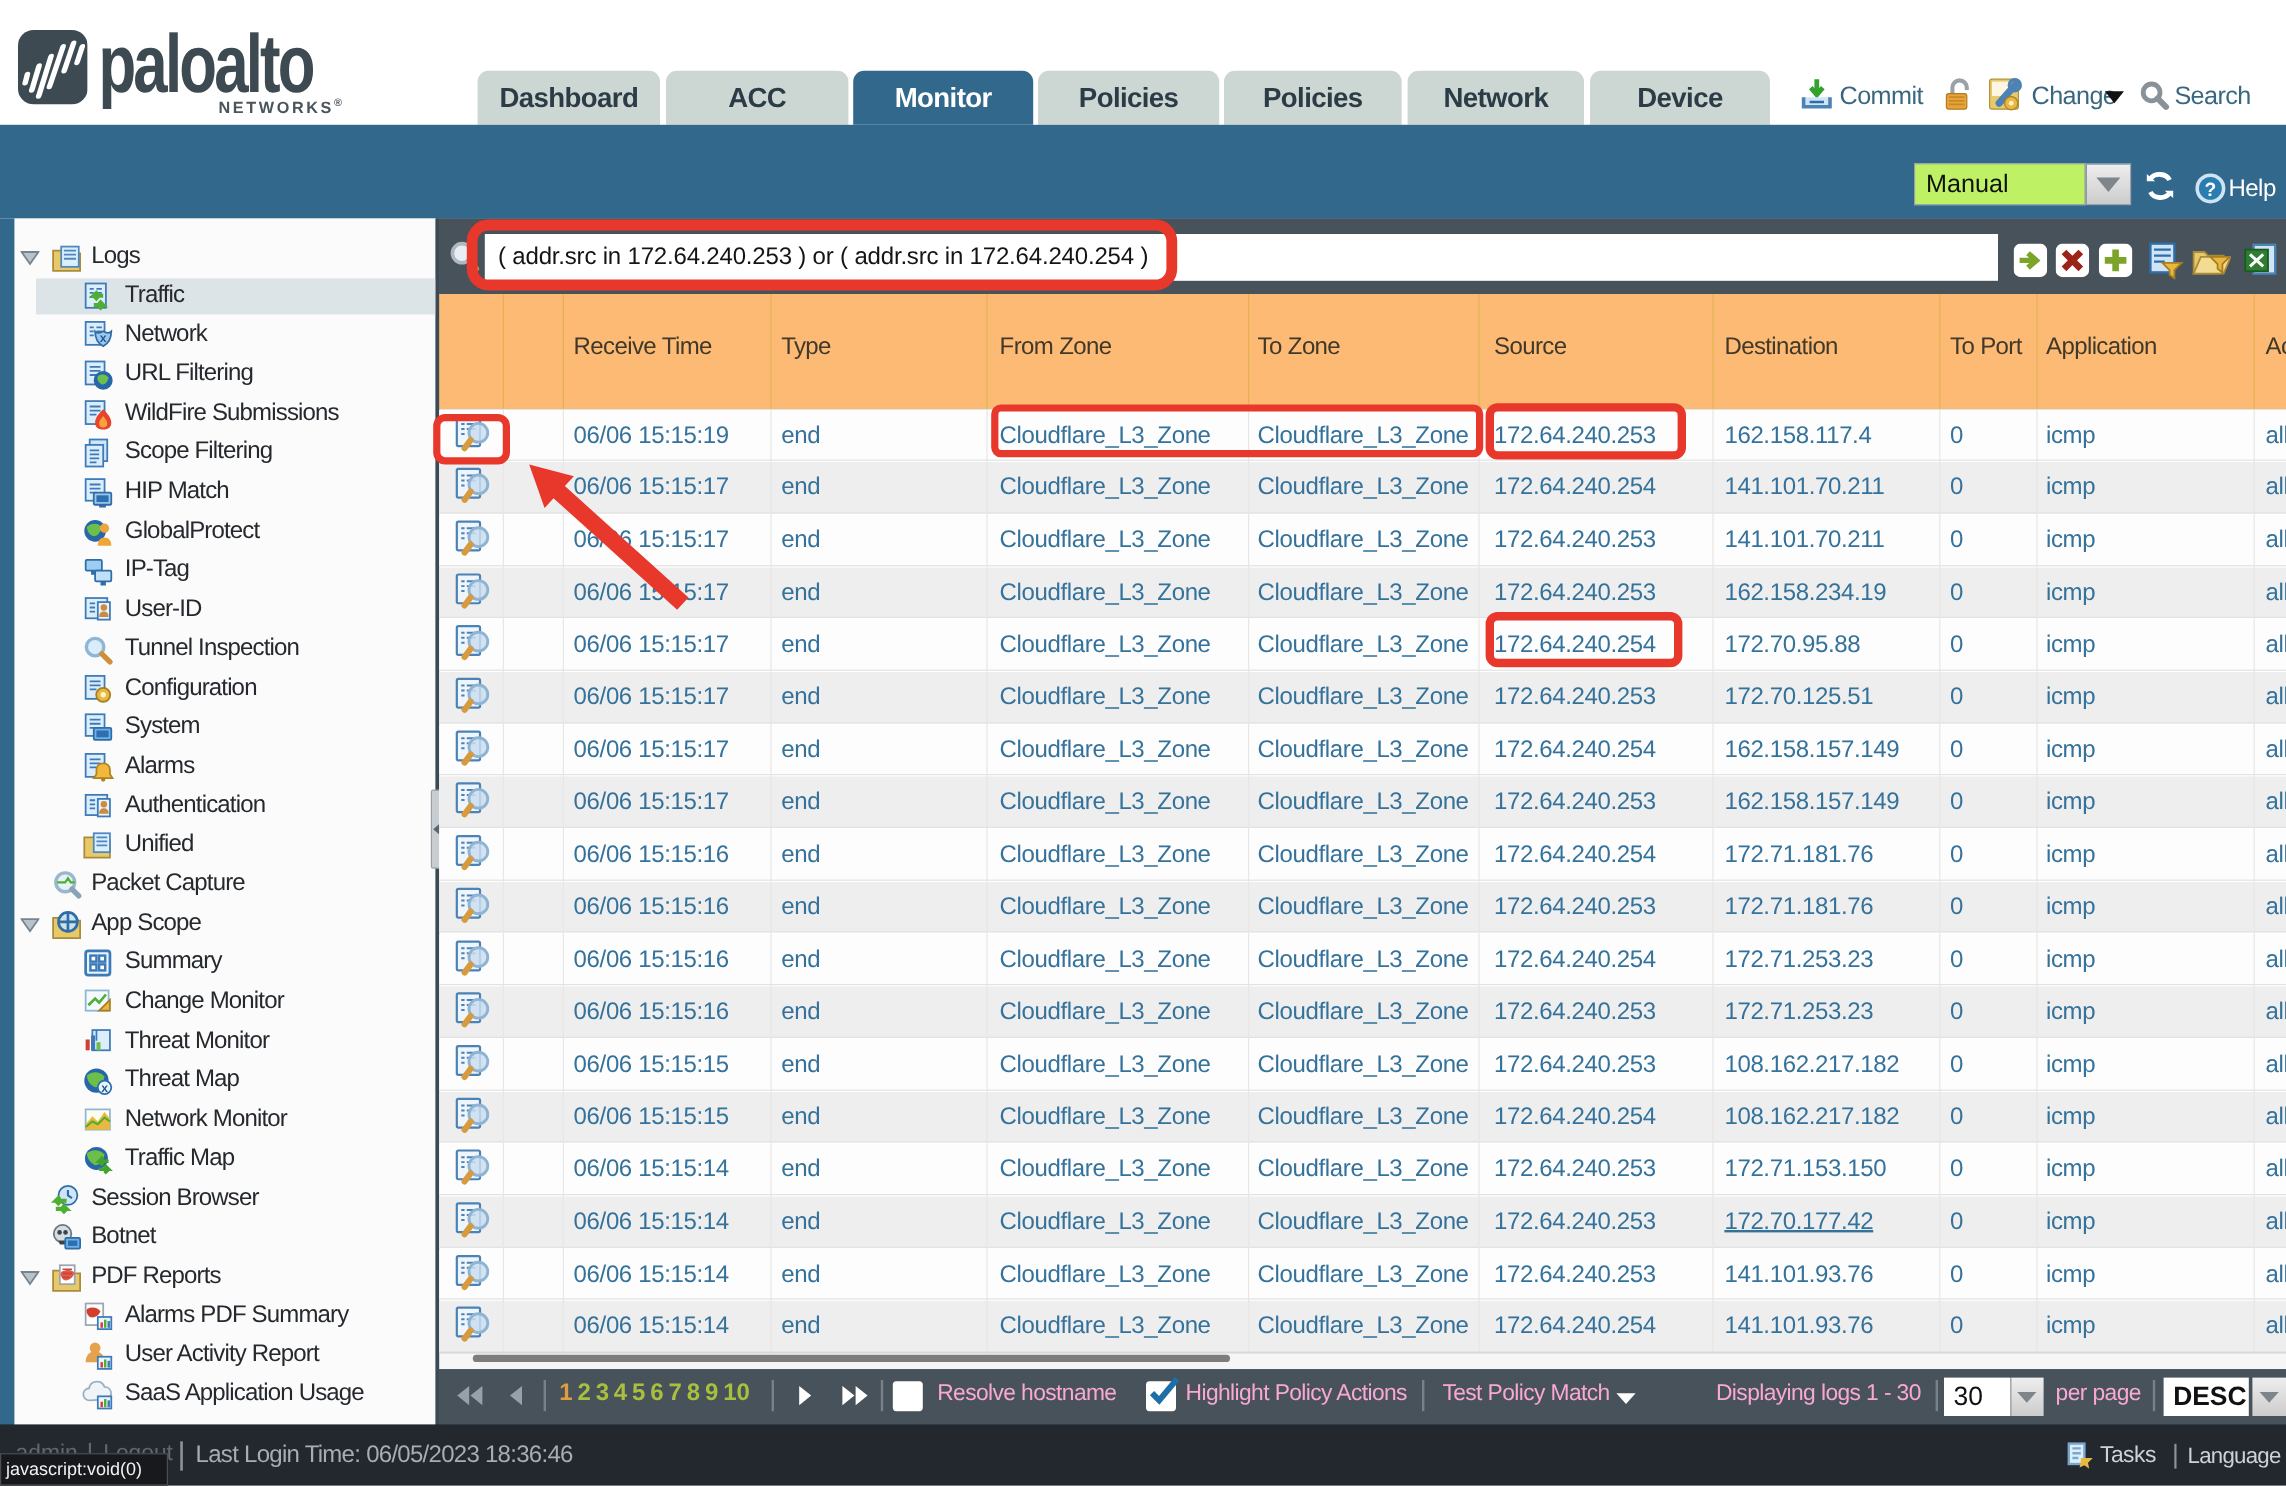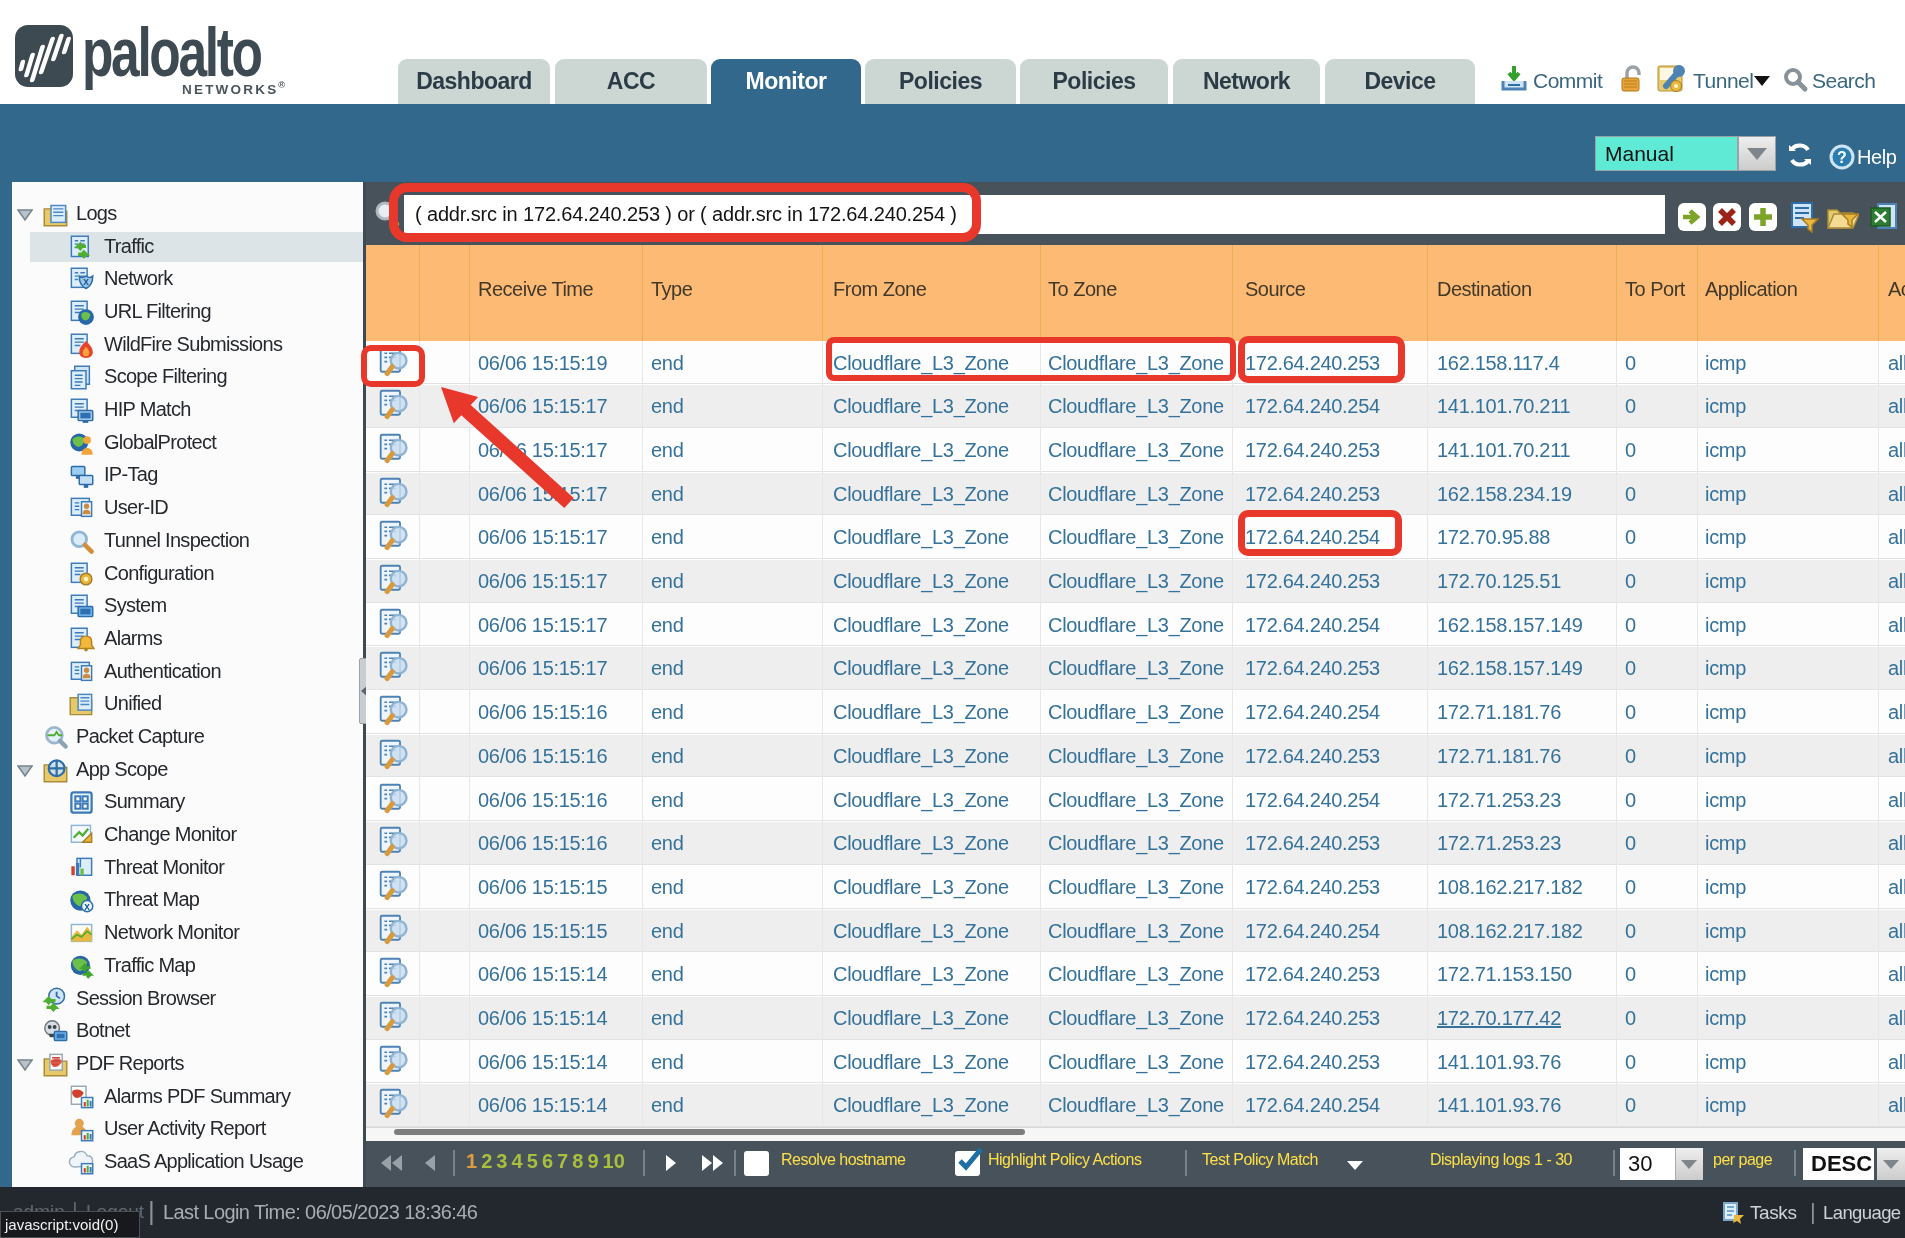--- a/index.html
+++ b/index.html
@@ -7,21 +7,21 @@
 .tab{position:absolute;top:59px;height:45px;border-radius:9px 9px 0 0;
  background:#ccd6d2;color:#2c3c46;font-weight:bold;font-size:23px;letter-spacing:-0.5px;
  text-align:center;line-height:45px}
 .tseg{position:absolute;color:#25292e;font-size:20px;letter-spacing:-0.7px;white-space:nowrap}
 .hl{position:absolute;left:0;top:0;height:100%;border-left:1px solid #e3b353}
 .rsep{position:absolute;top:0;height:100%;border-left:1px solid #e7e7e7}
 .cell{position:absolute;font-size:20px;letter-spacing:-0.3px;color:#35729b;white-space:nowrap}
 .hcell{position:absolute;font-size:20px;letter-spacing:-0.5px;color:#40392a;white-space:nowrap}
 .red{position:absolute;border:7px solid #e8372b;border-radius:14px}
 .pgsep{position:absolute;top:9px;width:2px;height:26px;background:#77818a}
-.ptxt{position:absolute;color:#fde047;font-size:16px;letter-spacing:-0.5px;white-space:nowrap}
+.ptxt{position:absolute;color:#f9a8d4;font-size:19px;letter-spacing:-0.5px;white-space:nowrap}
 </style></head>
 <body>
 
 <div class="abs" style="left:0;top:0;width:1905px;height:104px;background:#fff"></div>
 <div class="abs" style="left:15px;top:25px">
 <svg width="58" height="62" viewBox="0 0 58 62">
 <rect x="0" y="0" width="58" height="62" rx="13" fill="#3e4a52"></rect>
 <g stroke="#fff" stroke-width="4.6" stroke-linecap="round" transform="skewX(-14)">
 <path d="M17 37 L17 44"></path>
 <path d="M25 30 L24 50"></path>
@@ -55,30 +55,30 @@
 </svg></div>
 <div class="abs" style="left:1656px;top:64px">
 <svg width="31" height="31" viewBox="0 0 31 31">
 <rect x="2" y="2" width="24" height="25" rx="2" fill="#e9c96d" stroke="#b2913a"></rect>
 <rect x="4" y="4" width="14" height="12" fill="#fdf6e2"></rect>
 <path d="M24 6 L10 22" stroke="#4d82b4" stroke-width="6" stroke-linecap="round"></path>
 <circle cx="23" cy="7" r="4.5" fill="none" stroke="#4d82b4" stroke-width="3"></circle>
 <circle cx="20" cy="22" r="5.5" fill="#e8b93e" stroke="#a87e22"></circle>
 <circle cx="20" cy="22" r="2" fill="#fdf2cd"></circle>
 </svg></div>
-<div class="abs" style="left:1693px;top:69px;font-size:21px;letter-spacing:-0.5px;color:#3a6780">Tunnel</div>
+<div class="abs" style="left:1693px;top:69px;font-size:21px;letter-spacing:-0.5px;color:#3a6780">Change</div>
 <div class="abs" style="left:1754px;top:76px;width:0;height:0;border-left:8px solid transparent;border-right:8px solid transparent;border-top:10px solid #111"></div>
 <div class="abs" style="left:1782px;top:66px">
 <svg width="27" height="27" viewBox="0 0 27 27">
 <circle cx="11" cy="11" r="7" fill="none" stroke="#8a9299" stroke-width="4"></circle>
 <path d="M16 16l7 7" stroke="#8a9299" stroke-width="5" stroke-linecap="round"></path>
 </svg></div>
 <div class="abs" style="left:1812px;top:69px;font-size:21px;letter-spacing:-0.5px;color:#3a6780">Search</div>
 <div class="abs" style="left:0;top:104px;width:1905px;height:78px;background:#31688c"></div>
-<div class="abs" style="left:1595px;top:136px;width:143px;height:35px;background:#5eead4;border:1px solid #9aa2a8;font-size:21px;color:#111;line-height:33px;padding-left:9px">Manual</div>
+<div class="abs" style="left:1595px;top:136px;width:143px;height:35px;background:#bef264;border:1px solid #9aa2a8;font-size:21px;color:#111;line-height:33px;padding-left:9px">Manual</div>
 <div class="abs" style="left:1738px;top:136px;width:38px;height:35px;background:linear-gradient(#eee,#ccc);border:1px solid #9aa2a8"></div>
 <div class="abs" style="left:1747px;top:148px;width:0;height:0;border-left:10px solid transparent;border-right:10px solid transparent;border-top:12px solid #7e868b"></div>
 <div class="abs" style="left:1786px;top:143px">
 <svg width="28" height="24" viewBox="0 0 28 24">
 <path d="M22 7a9 7.5 0 0 0-16-1" stroke="#fff" stroke-width="4" fill="none"></path>
 <path d="M3 2v6h7z" fill="#fff"></path>
 <path d="M6 17a9 7.5 0 0 0 16 1" stroke="#fff" stroke-width="4" fill="none"></path>
 <path d="M25 22v-6h-7z" fill="#fff"></path>
 </svg></div>
 <div class="abs" style="left:1828px;top:143px">

